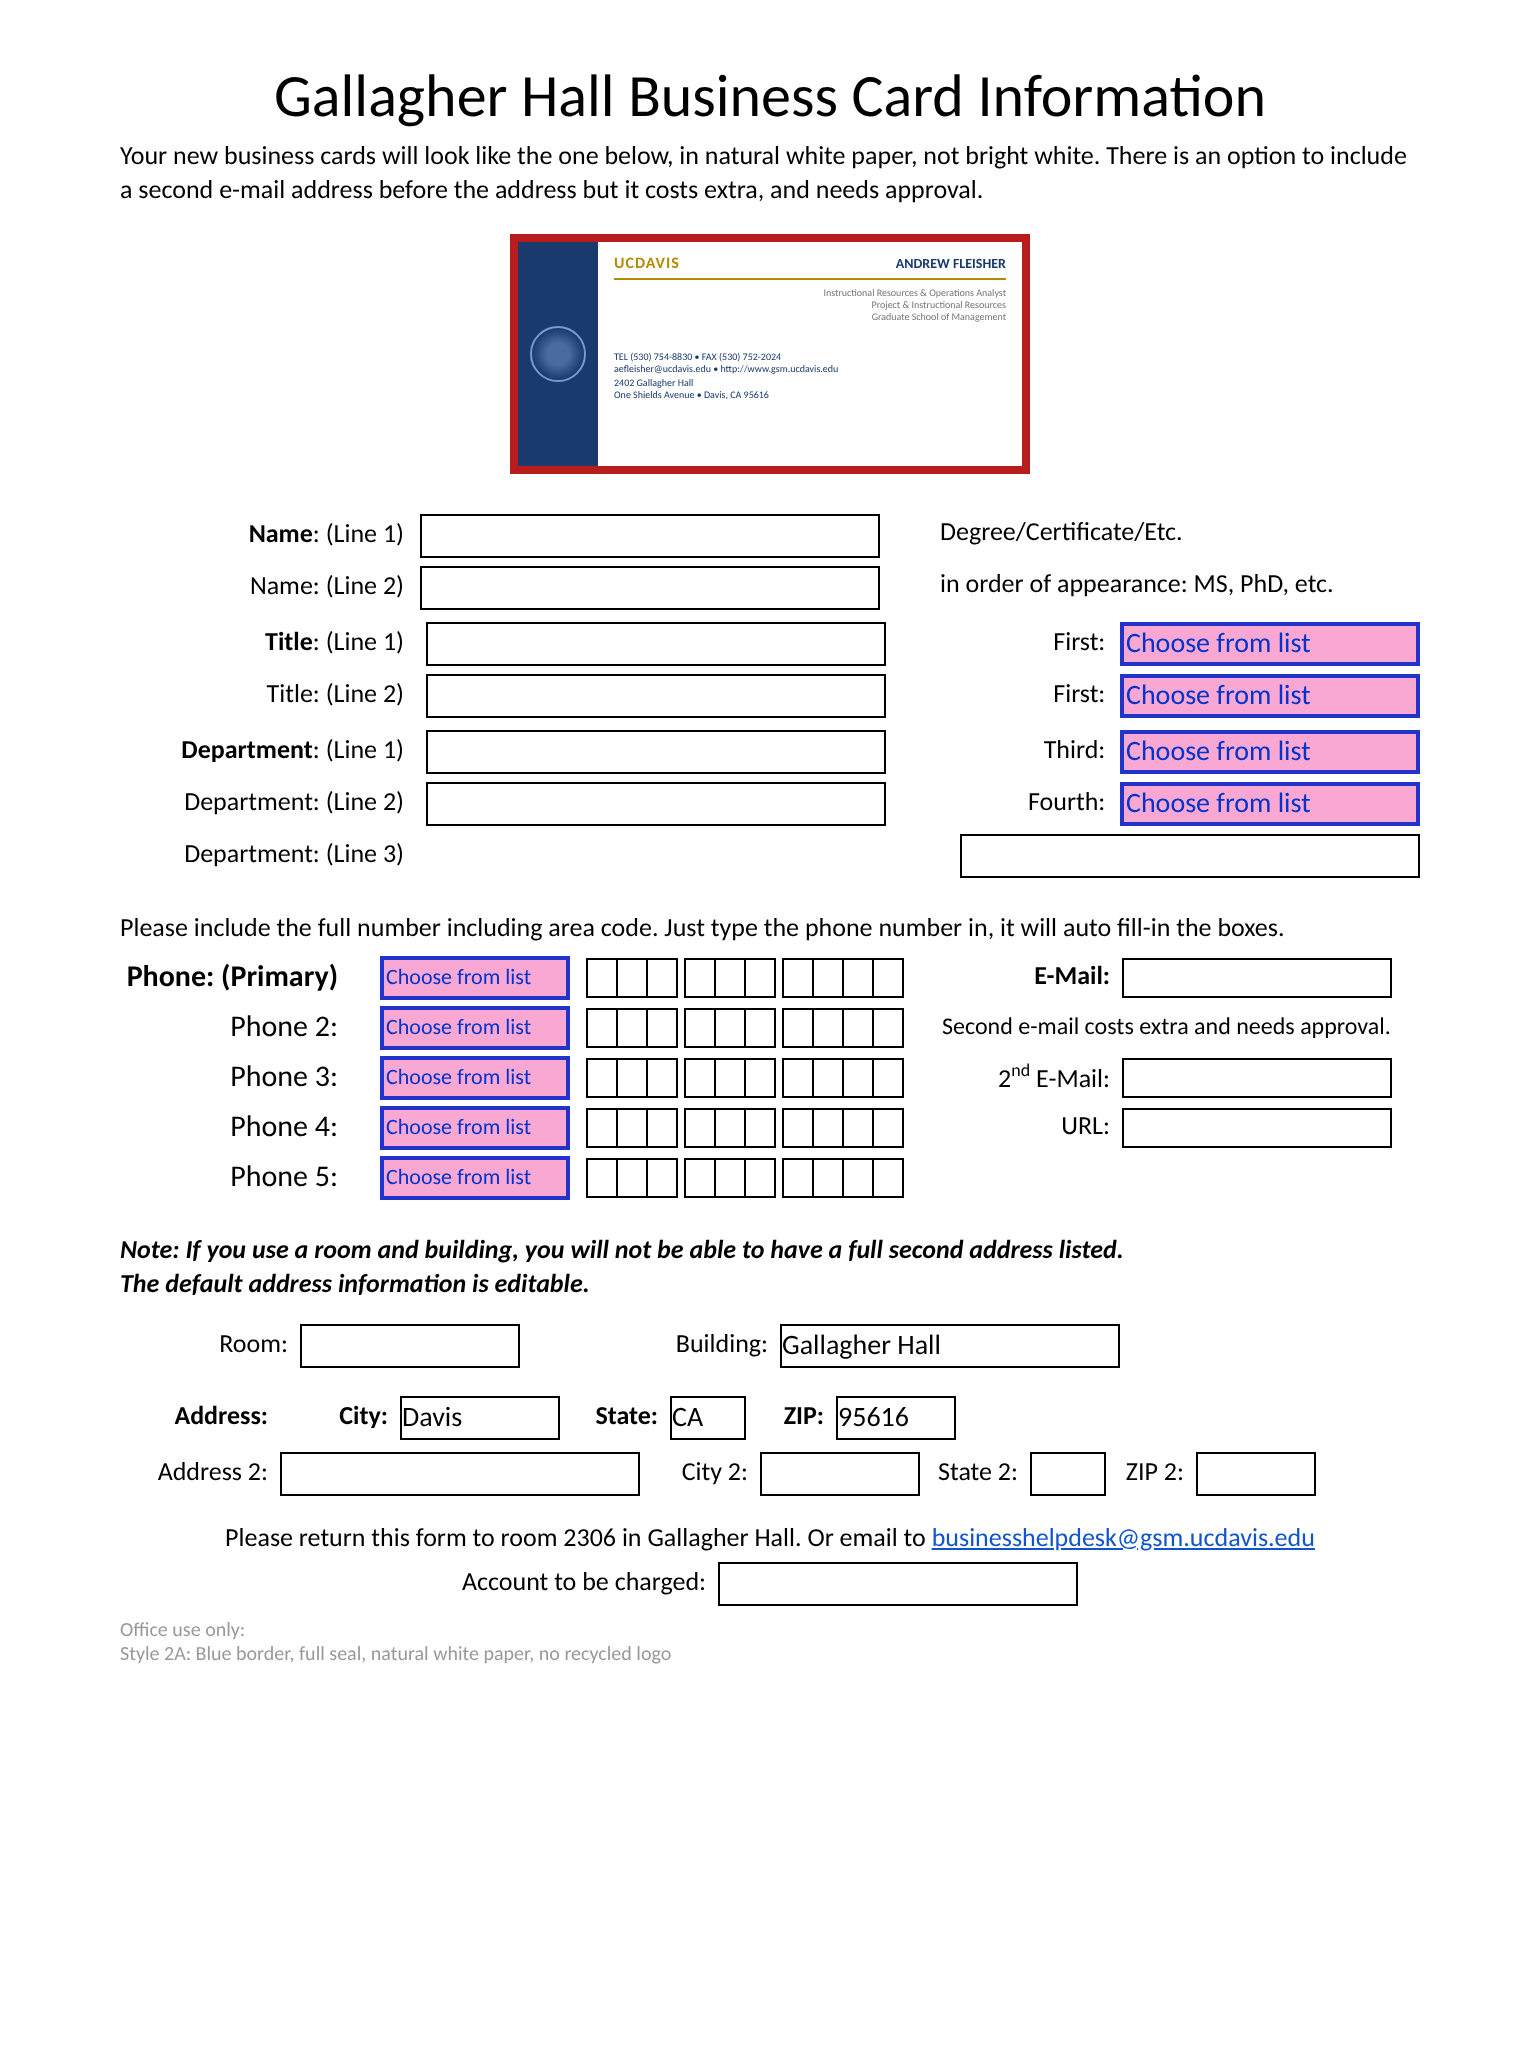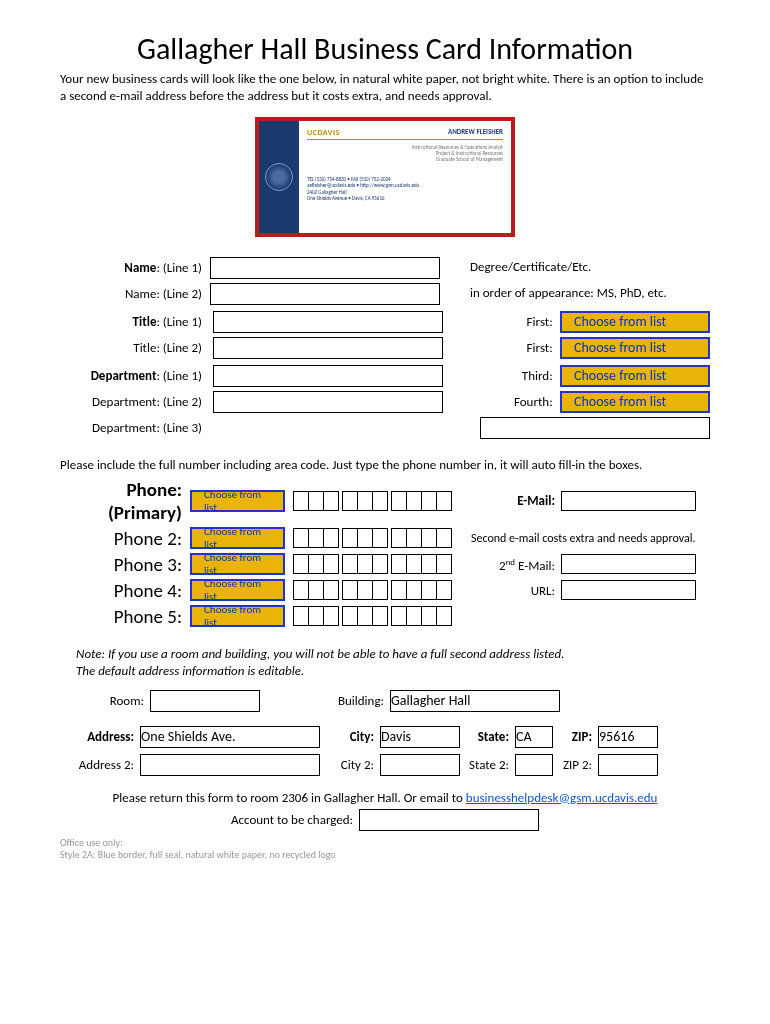--- a/index.html
+++ b/index.html
@@ -78,41 +78,41 @@
     padding-right: 4px;
     text-align: right;
   }
   .degree-note {
     font-size: 13px;
     line-height: 1.3;
     padding-left: 30px;
   }
   .dropdown {
     border: 2px solid #2233cc;
-    background: #eab308;
+    background: #f9a8d4;
     height: 22px;
     font-size: 14px;
     color: #0033cc;
-    padding: 0 12px;
+    padding: 0 1px;
     display: flex;
     align-items: center;
   }
   .dropdown-wide { width: 150px; }
   .dropdown-sm { width: 95px; font-size:11px; }
   .instr { font-size: 13px; margin: 18px 0 6px 0; }
   .phone-row {
     display:flex;
     align-items:center;
     margin-bottom:3px;
   }
   .phone-label {
     width: 130px;
     text-align:right;
-    padding-right:8px;
-    font-size:19px;
+    padding-right:21px;
+    font-size:15px;
   }
   .digit-boxes {
     display:flex;
     margin-left:4px;
   }
   .dbox {
     width: 16px;
     height: 20px;
     border: 1px solid #000;
     margin-right:-1px;
@@ -126,22 +126,23 @@
     margin-left:20px;
   }
   .right-input {
     border:1.5px solid #000;
     height:20px;
     width:135px;
   }
   .note-italic {
     font-style: italic;
     font-size: 13px;
-    margin: 18px 0 10px 16px;
+    margin: 18px 0 10px 0;
     line-height:1.3;
+    font-weight:bold;
   }
   .addr-row {
     display:flex;
     align-items:center;
     margin-bottom:6px;
   }
   .addr-label { font-size:13px; text-align:right; padding-right:6px;}
   .addr-input { border:1.5px solid #000; height:22px; padding:0 0; font-size:14px; display:flex;align-items:center;}
   .return-note { font-size:13px; text-align:center; margin-top:14px;}
   .return-note a { color:#1155cc; text-decoration:underline;}
@@ -313,21 +314,20 @@
 
 <div class="addr-row">
   <div class="addr-label" style="width:90px;">Room:</div>
   <div class="addr-input" style="width:110px;"></div>
   <div class="addr-label" style="width:130px;">Building:</div>
   <div class="addr-input" style="width:170px;">Gallagher Hall</div>
 </div>
 
 <div class="addr-row" style="margin-top:14px;">
   <div class="addr-label bold" style="width:80px;">Address:</div>
-  <div class="addr-input" style="width:180px;">One Shields Ave.</div>
   <div class="addr-label bold" style="width:60px;">City:</div>
   <div class="addr-input" style="width:80px;">Davis</div>
   <div class="addr-label bold" style="width:55px;">State:</div>
   <div class="addr-input" style="width:38px;text-align:right;">CA</div>
   <div class="addr-label bold" style="width:45px;">ZIP:</div>
   <div class="addr-input" style="width:60px;">95616</div>
 </div>
 <div class="addr-row">
   <div class="addr-label" style="width:80px;">Address 2:</div>
   <div class="addr-input" style="width:180px;"></div>

